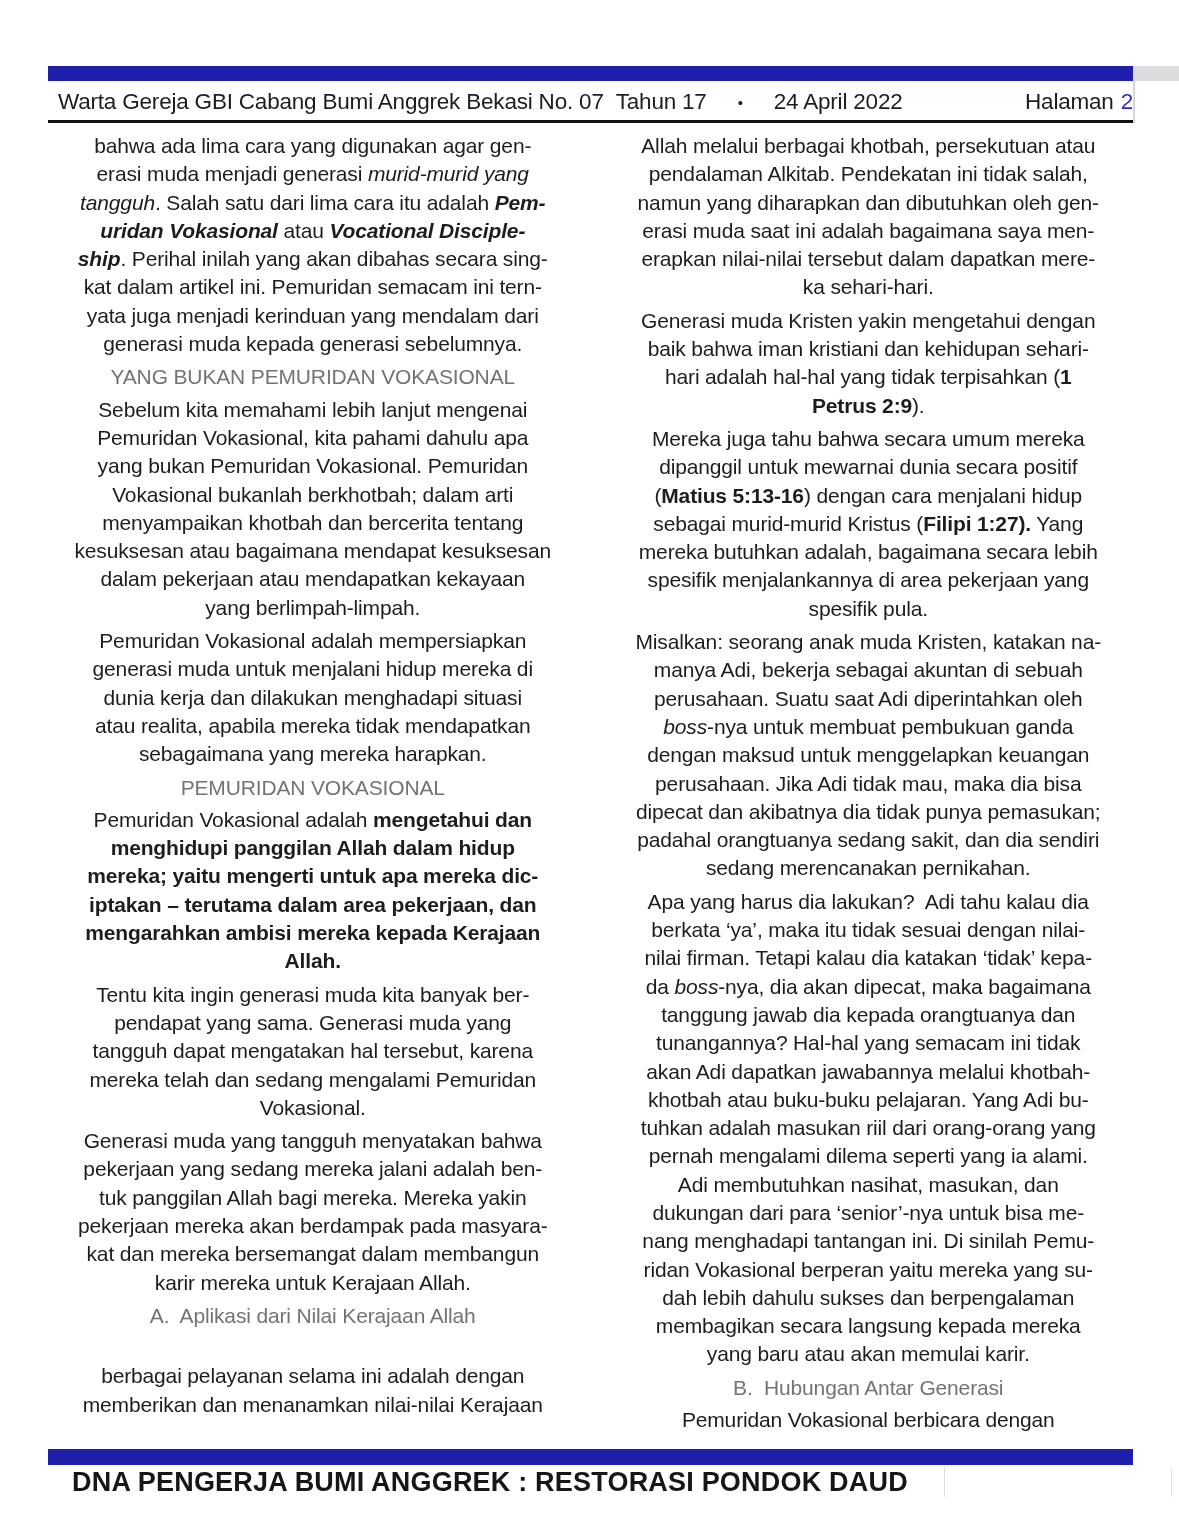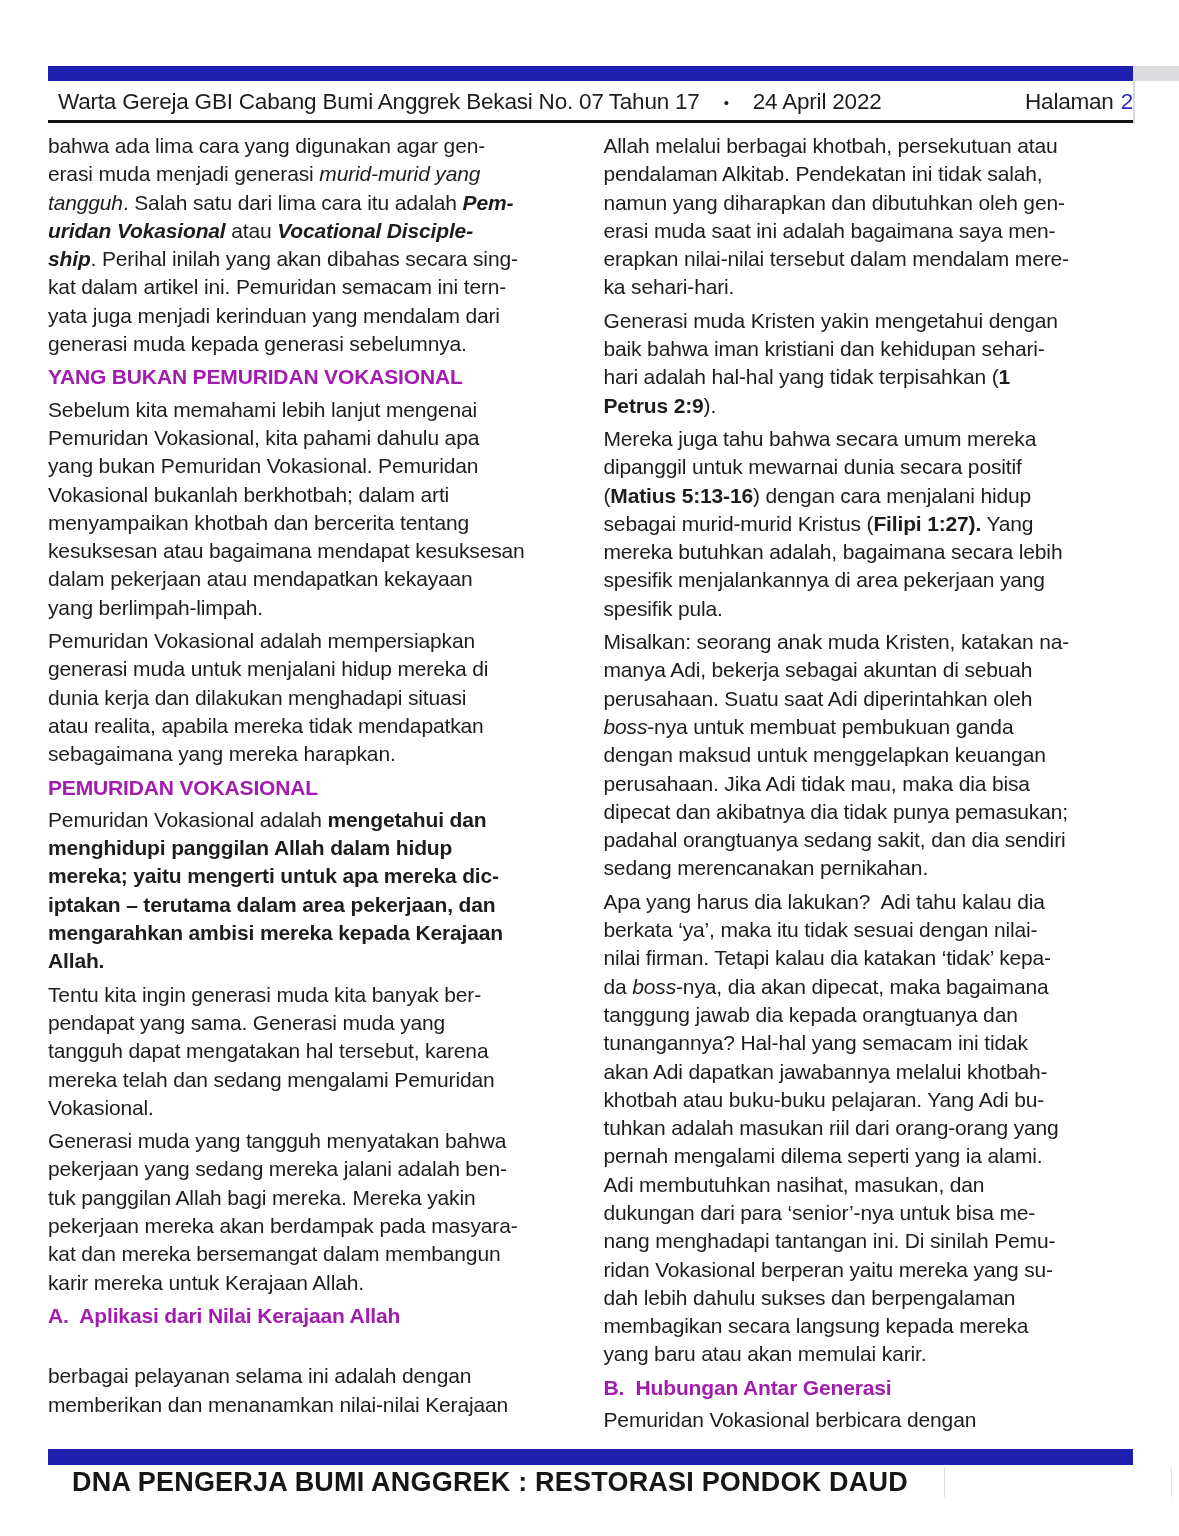--- a/index.html
+++ b/index.html
@@ -13,39 +13,39 @@
   }
   .topbar{
     position:absolute;left:48px;top:66px;width:1085px;height:15px;
     background:var(--accent,#1f1fae);
   }
   .head-row{
     position:absolute;left:48px;top:85px;width:1085px;height:34px;
     display:flex;justify-content:space-between;align-items:center;
     font-size:22.5px;letter-spacing:-0.2px;
   }
-  .head-left{padding-left:10px;display:flex;align-items:center;white-space:nowrap;}
+  .head-left{padding-left:10px;display:flex;align-items:center;white-space:nowrap;gap:7px;}
   .head-left .volume{margin-left:5px;}
   .head-left .bullet{margin:0 24px;font-size:15px;}
   .head-right{white-space:nowrap;}
   .pgnum{color:var(--page-number,#2e2eb8);margin-left:7px;}
   .rule{
     position:absolute;left:48px;top:120px;width:1085px;height:3px;
     background:var(--rule,#111111);
   }
   .columns{
     position:absolute;left:48px;top:132px;width:1085px;
     display:flex;gap:26px;
   }
-  .col{flex:1;min-width:0;}
+  .col{flex:1;min-width:0;text-align:center;}
   .col .para, .col .heading{
     font-size:21px;line-height:28.3px;letter-spacing:-0.15px;
   }
   .col .para{margin:0 0 5px 0;}
-  .col .heading{font-weight:bold;color:#a21caf;margin:3px 0 4px 0;}
+  .col .heading{font-weight:normal;color:#737373;margin:3px 0 4px 0;}
   .b{font-weight:bold;}
   .i{font-style:italic;}
   .botbar{
     position:absolute;left:48px;top:1449px;width:1085px;height:16px;
     background:var(--accent,#1f1fae);
   }
   .foot-text{
     position:absolute;left:72px;top:1467px;
     font-size:27px;font-weight:bold;color:#161616;letter-spacing:0.2px;
     white-space:nowrap;
@@ -86,21 +86,21 @@
         <div class="para"><span>Sebelum kita memahami lebih lanjut mengenai</span><br><span>Pemuridan Vokasional, kita pahami dahulu apa</span><br><span>yang bukan Pemuridan Vokasional. Pemuridan</span><br><span>Vokasional bukanlah berkhotbah; dalam arti</span><br><span>menyampaikan khotbah dan bercerita tentang</span><br><span>kesuksesan atau bagaimana mendapat kesuksesan</span><br><span>dalam pekerjaan atau mendapatkan kekayaan</span><br><span>yang berlimpah-limpah.</span></div>
         <div class="para"><span>Pemuridan Vokasional adalah mempersiapkan</span><br><span>generasi muda untuk menjalani hidup mereka di</span><br><span>dunia kerja dan dilakukan menghadapi situasi</span><br><span>atau realita, apabila mereka tidak mendapatkan</span><br><span>sebagaimana yang mereka harapkan.</span></div>
         <div class="heading"><span>PEMURIDAN VOKASIONAL</span></div>
         <div class="para"><span>Pemuridan Vokasional adalah </span><span class="b">mengetahui dan</span><br><span class="b">menghidupi panggilan Allah dalam hidup</span><br><span class="b">mereka; yaitu mengerti untuk apa mereka dic-</span><br><span class="b">iptakan – terutama dalam area pekerjaan, dan</span><br><span class="b">mengarahkan ambisi mereka kepada Kerajaan</span><br><span class="b">Allah.</span></div>
         <div class="para"><span>Tentu kita ingin generasi muda kita banyak ber-</span><br><span>pendapat yang sama. Generasi muda yang</span><br><span>tangguh dapat mengatakan hal tersebut, karena</span><br><span>mereka telah dan sedang mengalami Pemuridan</span><br><span>Vokasional.</span></div>
         <div class="para"><span>Generasi muda yang tangguh menyatakan bahwa</span><br><span>pekerjaan yang sedang mereka jalani adalah ben-</span><br><span>tuk panggilan Allah bagi mereka. Mereka yakin</span><br><span>pekerjaan mereka akan berdampak pada masyara-</span><br><span>kat dan mereka bersemangat dalam membangun</span><br><span>karir mereka untuk Kerajaan Allah.</span></div>
         <div class="heading"><span>A.&nbsp; Aplikasi dari Nilai Kerajaan Allah</span></div>
         <div class="para"><br><span>berbagai pelayanan selama ini adalah dengan</span><br><span>memberikan dan menanamkan nilai-nilai Kerajaan</span></div>
       </div>
     <div class="col" id="col-right">
-        <div class="para"><span>Allah melalui berbagai khotbah, persekutuan atau</span><br><span>pendalaman Alkitab. Pendekatan ini tidak salah,</span><br><span>namun yang diharapkan dan dibutuhkan oleh gen-</span><br><span>erasi muda saat ini adalah bagaimana saya men-</span><br><span>erapkan nilai-nilai tersebut dalam mendalam mere-</span><br><span>ka sehari-hari.</span></div>
+        <div class="para"><span>Allah melalui berbagai khotbah, persekutuan atau</span><br><span>pendalaman Alkitab. Pendekatan ini tidak salah,</span><br><span>namun yang diharapkan dan dibutuhkan oleh gen-</span><br><span>erasi muda saat ini adalah bagaimana saya men-</span><br><span>erapkan nilai-nilai tersebut dalam dapatkan mere-</span><br><span>ka sehari-hari.</span></div>
         <div class="para"><span>Generasi muda Kristen yakin mengetahui dengan</span><br><span>baik bahwa iman kristiani dan kehidupan sehari-</span><br><span>hari adalah hal-hal yang tidak terpisahkan (</span><span class="b">1</span><br><span class="b">Petrus 2:9</span><span>).</span></div>
         <div class="para"><span>Mereka juga tahu bahwa secara umum mereka</span><br><span>dipanggil untuk mewarnai dunia secara positif</span><br><span>(</span><span class="b">Matius 5:13-16</span><span>) dengan cara menjalani hidup</span><br><span>sebagai murid-murid Kristus (</span><span class="b">Filipi 1:27).</span><span> Yang</span><br><span>mereka butuhkan adalah, bagaimana secara lebih</span><br><span>spesifik menjalankannya di area pekerjaan yang</span><br><span>spesifik pula.</span></div>
         <div class="para"><span>Misalkan: seorang anak muda Kristen, katakan na-</span><br><span>manya Adi, bekerja sebagai akuntan di sebuah</span><br><span>perusahaan. Suatu saat Adi diperintahkan oleh</span><br><span class="i">boss</span><span>-nya untuk membuat pembukuan ganda</span><br><span>dengan maksud untuk menggelapkan keuangan</span><br><span>perusahaan. Jika Adi tidak mau, maka dia bisa</span><br><span>dipecat dan akibatnya dia tidak punya pemasukan;</span><br><span>padahal orangtuanya sedang sakit, dan dia sendiri</span><br><span>sedang merencanakan pernikahan.</span></div>
         <div class="para"><span>Apa yang harus dia lakukan?&nbsp; Adi tahu kalau dia</span><br><span>berkata ‘ya’, maka itu tidak sesuai dengan nilai-</span><br><span>nilai firman. Tetapi kalau dia katakan ‘tidak’ kepa-</span><br><span>da </span><span class="i">boss</span><span>-nya, dia akan dipecat, maka bagaimana</span><br><span>tanggung jawab dia kepada orangtuanya dan</span><br><span>tunangannya? Hal-hal yang semacam ini tidak</span><br><span>akan Adi dapatkan jawabannya melalui khotbah-</span><br><span>khotbah atau buku-buku pelajaran. Yang Adi bu-</span><br><span>tuhkan adalah masukan riil dari orang-orang yang</span><br><span>pernah mengalami dilema seperti yang ia alami.</span><br><span>Adi membutuhkan nasihat, masukan, dan</span><br><span>dukungan dari para ‘senior’-nya untuk bisa me-</span><br><span>nang menghadapi tantangan ini. Di sinilah Pemu-</span><br><span>ridan Vokasional berperan yaitu mereka yang su-</span><br><span>dah lebih dahulu sukses dan berpengalaman</span><br><span>membagikan secara langsung kepada mereka</span><br><span>yang baru atau akan memulai karir.</span></div>
         <div class="heading"><span>B.&nbsp; Hubungan Antar Generasi</span></div>
         <div class="para"><span>Pemuridan Vokasional berbicara dengan</span></div>
       </div>
   </main>
 
   <footer>

